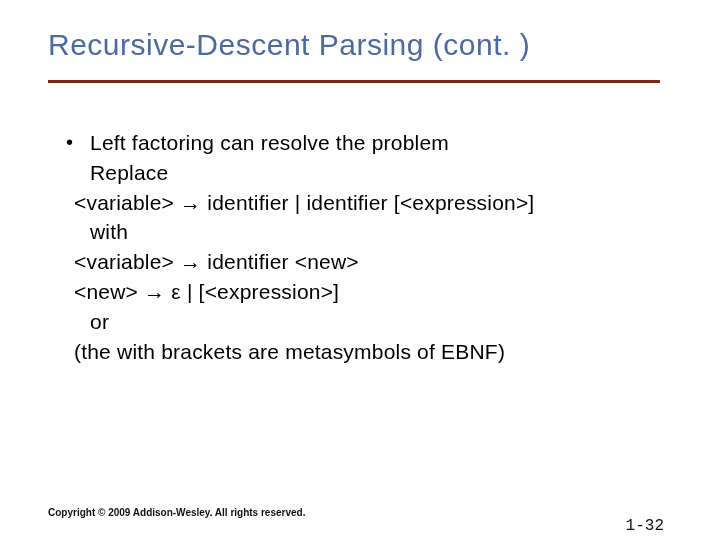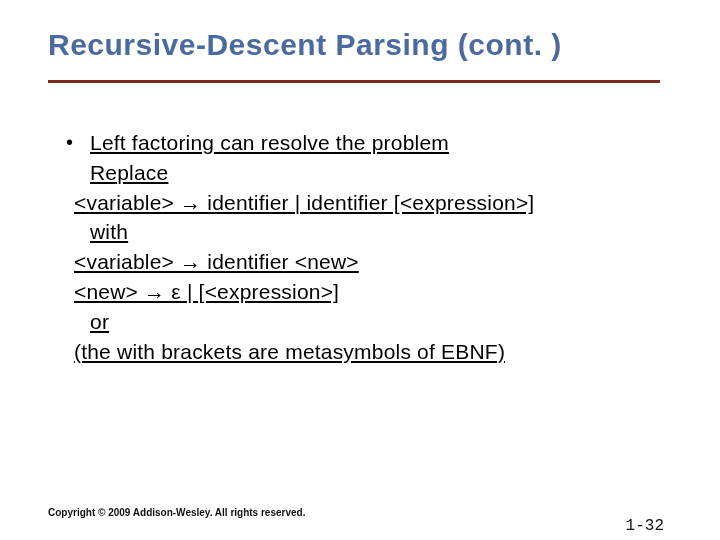--- a/index.html
+++ b/index.html
@@ -17,41 +17,40 @@
     width: 720px;
     height: 540px;
     box-sizing: border-box;
   }
   .title {
     position: absolute;
     top: 28px;
     left: 48px;
     right: 48px;
     font-size: 30px;
-    font-weight: 700;
+    font-weight: 400;
     color: #4b6aa0;
     letter-spacing: 0.5px;
   }
   .rule {
     position: absolute;
     top: 80px;
     left: 48px;
     right: 60px;
     height: 3px;
     background: #7a2a1a;
   }
   .body {
     position: absolute;
     top: 128px;
     left: 66px;
     right: 60px;
     font-size: 21px;
     line-height: 1.42;
     letter-spacing: 0.2px;
-    text-decoration: underline;
   }
   .bullet-row {
     position: relative;
     padding-left: 24px;
   }
   .bullet-row::before {
     content: "•";
     position: absolute;
     left: 0;
     top: 0;

